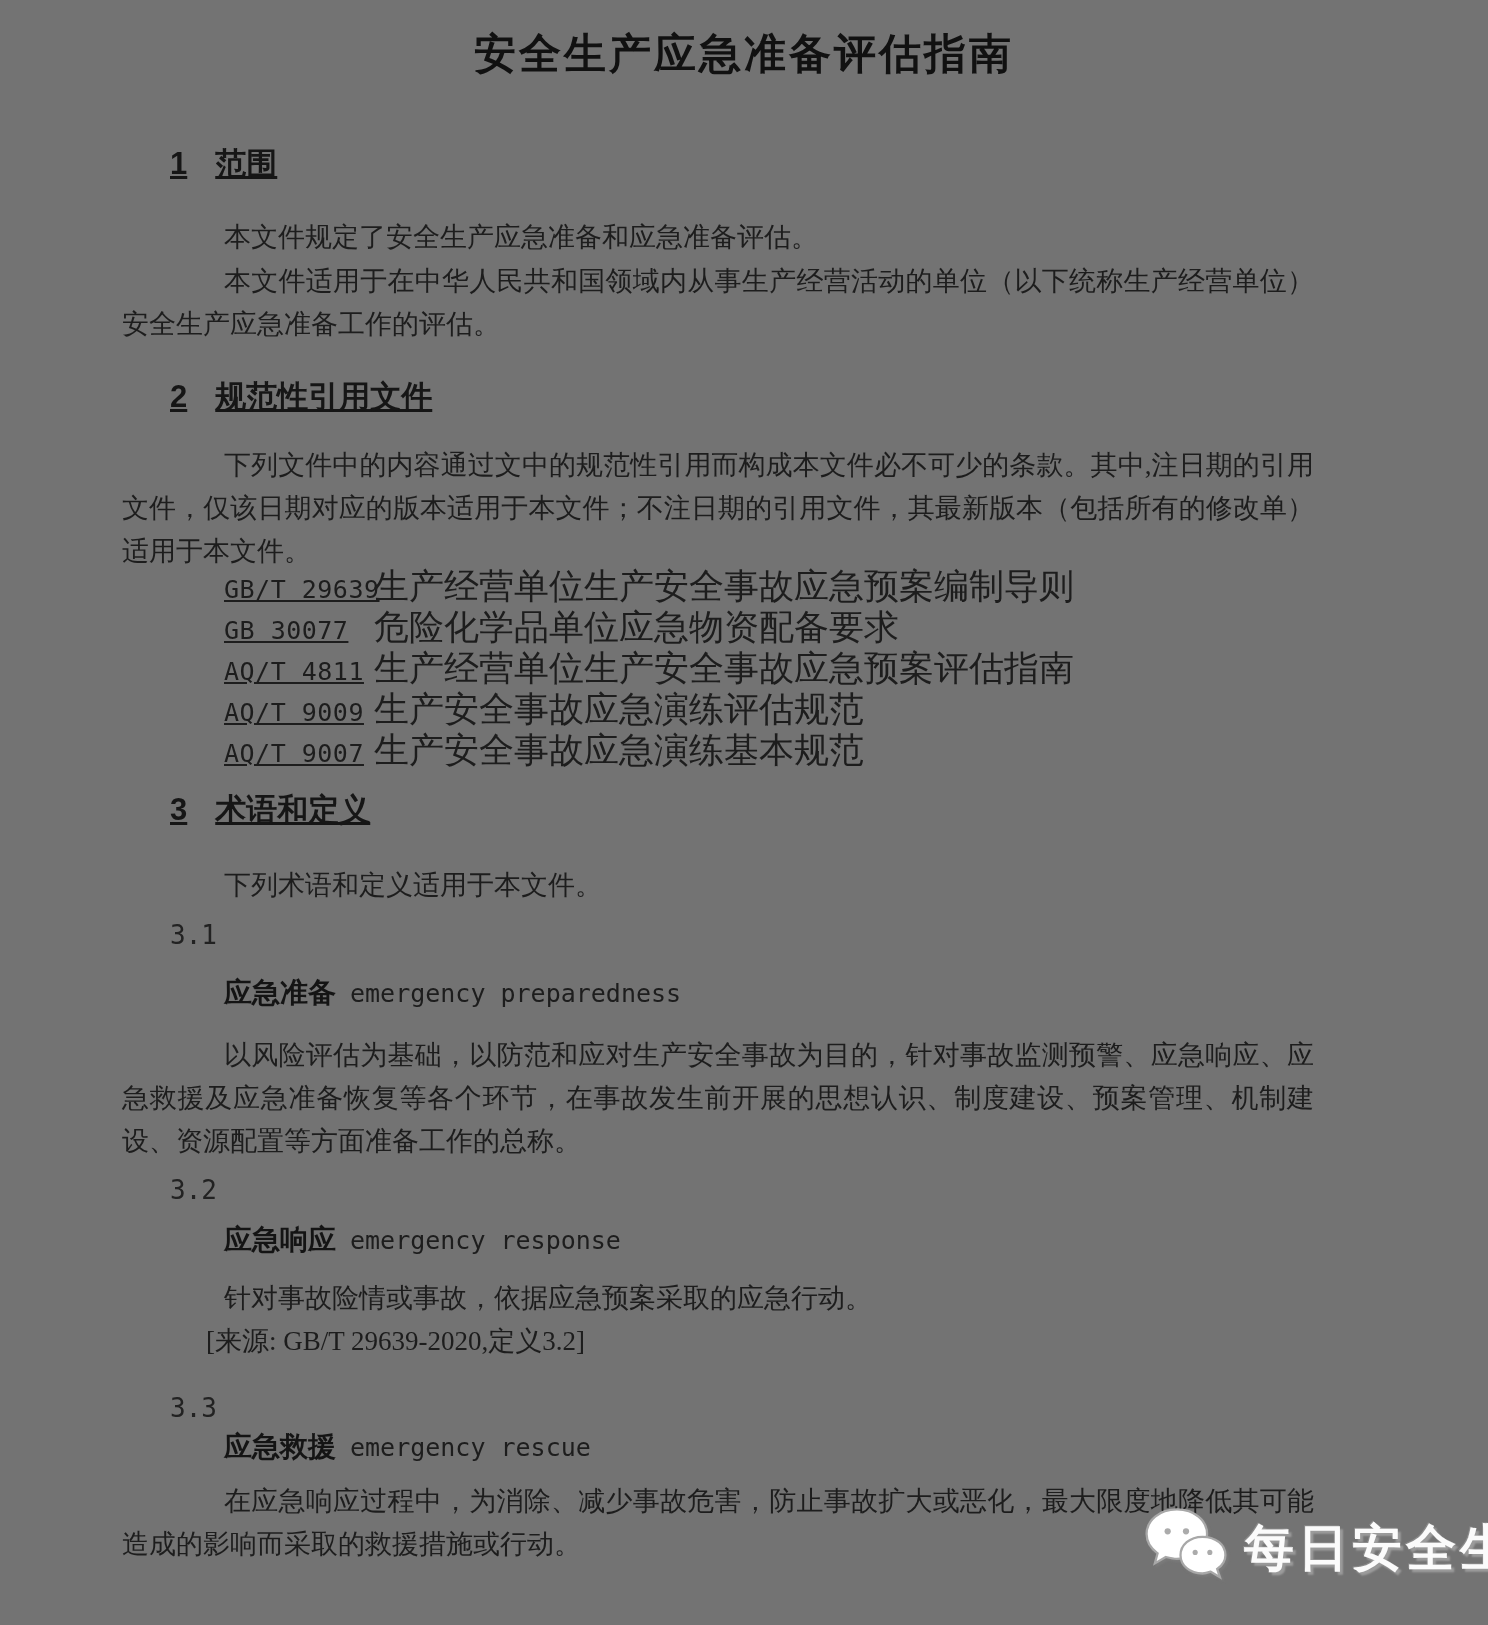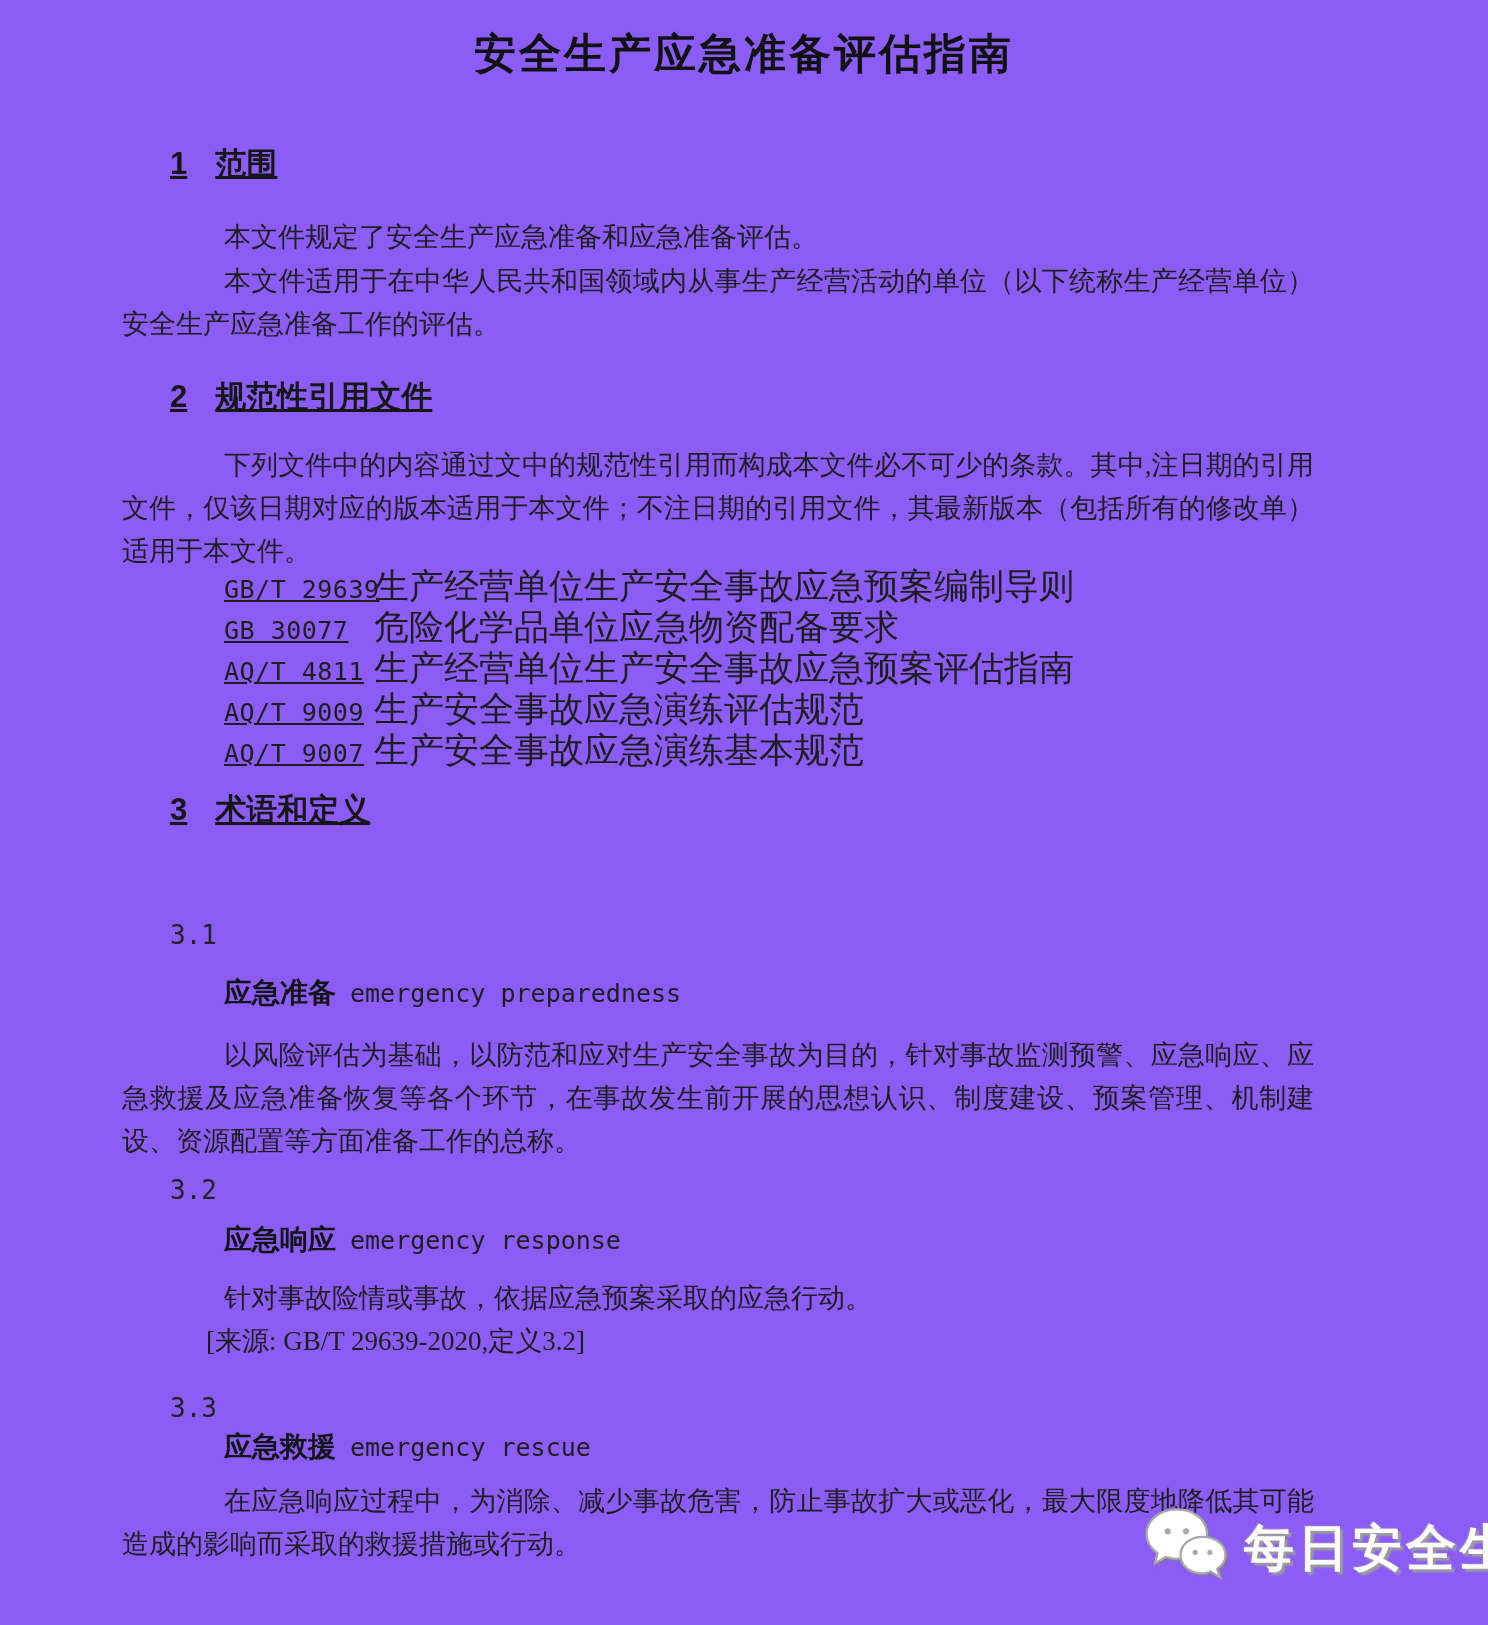--- a/index.html
+++ b/index.html
@@ -1,20 +1,20 @@
 <!DOCTYPE html>
 <html><head>
 <meta charset="utf-8">
 <style>
   html,body { margin:0; padding:0; background:#ffffff; }
   .page {
     position: relative;
     width: 1488px;
     height: 1625px;
-    background: #8b5cf6;
+    background: #737373;
     overflow: hidden;
     font-family: "Liberation Serif", "DejaVu Serif", serif;
     color: #1d1d1d;
   }
   .doc-title {
     position: absolute;
     top: 26px; left: 0;
     width: 100%;
     text-align: center;
     font-family: "Liberation Sans", "DejaVu Sans", sans-serif;
@@ -142,20 +142,21 @@
       <span class="ref-code">AQ/T 9009</span><span class="ref-name">生产安全事故应急演练评估规范</span>
     </div>
     <div class="ref-row">
       <span class="ref-code">AQ/T 9007</span><span class="ref-name">生产安全事故应急演练基本规范</span>
     </div>
   </div>
 
   <div class="h2" style="top:790px;">
     <span class="h-num">3</span><span>术语和定义</span>
   </div>
+  <div class="para indent" style="top:864px;">下列术语和定义适用于本文件。</div>
 
   <div class="term-num" style="top:918px;">3.1</div>
   <div class="term-head" style="top:975px;">
     <span class="term-zh">应急准备</span><span class="term-en">emergency preparedness</span>
   </div>
   <div class="para indent" style="top:1034px;">以风险评估为基础，以防范和应对生产安全事故为目的，针对事故监测预警、应急响应、应急救援及应急准备恢复等各个环节，在事故发生前开展的思想认识、制度建设、预案管理、机制建设、资源配置等方面准备工作的总称。</div>
 
   <div class="term-num" style="top:1173px;">3.2</div>
   <div class="term-head" style="top:1222px;">
     <span class="term-zh">应急响应</span><span class="term-en">emergency response</span>

